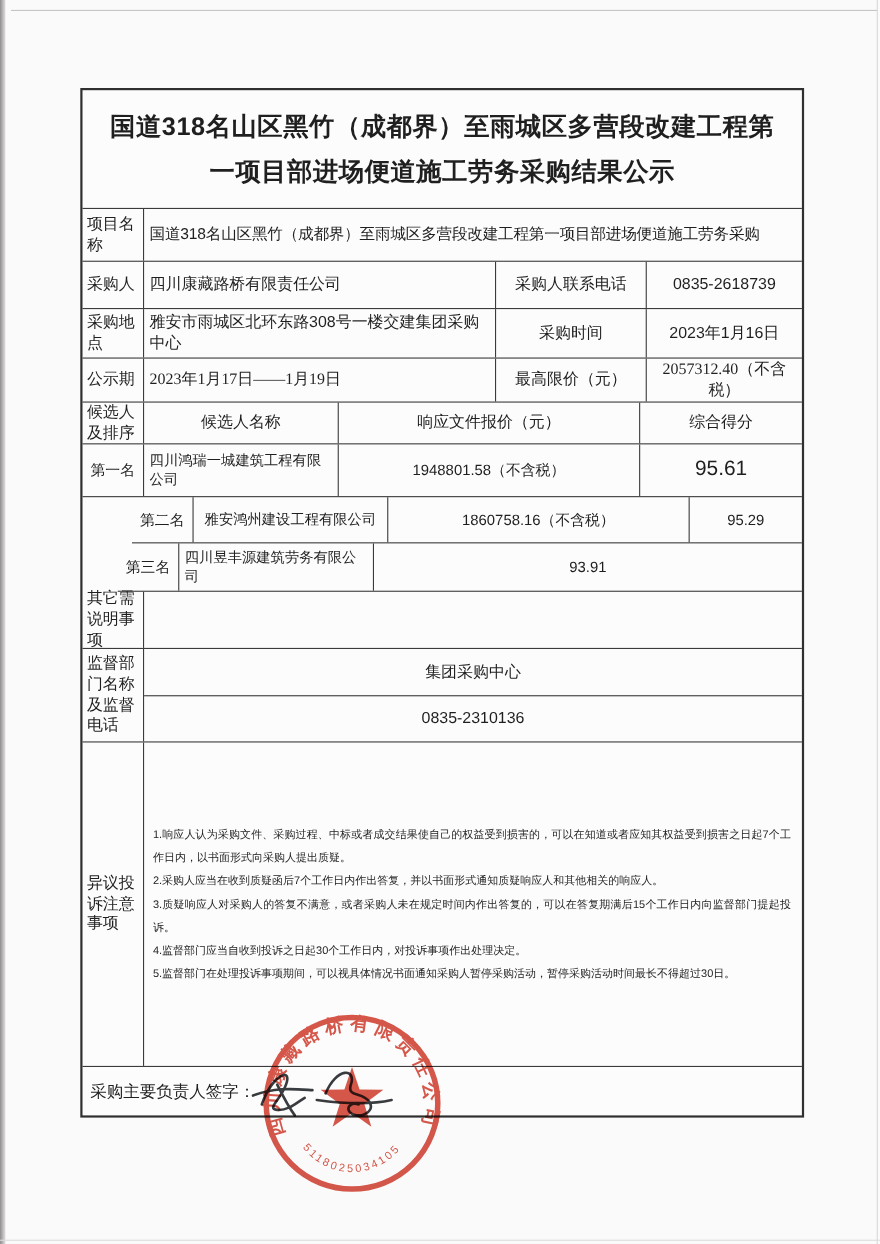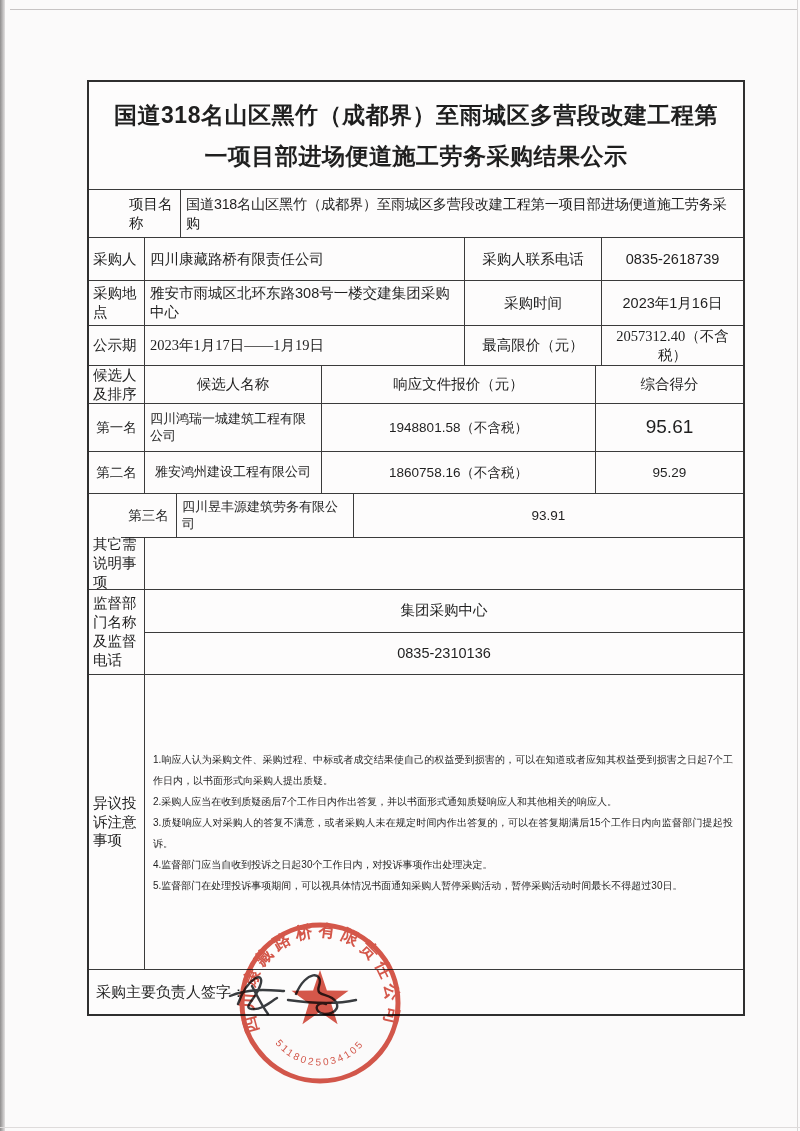--- a/index.html
+++ b/index.html
@@ -9,37 +9,37 @@
     font-family:"Liberation Sans","DejaVu Sans",sans-serif;color:#1f1f1f;
   }
   
   .edge-left{position:absolute;left:0;top:0;width:5px;height:100%;
     background:linear-gradient(to right,#8f8d8d,#e3e1e1);}
   .edge-top{position:absolute;left:10px;top:9px;width:788px;height:1px;background:#c7c4c4;}
   .edge-right{position:absolute;right:2px;top:0;width:1px;height:100%;background:#d9d6d6;}
   .edge-bottom{position:absolute;left:0;bottom:3px;width:100%;height:1px;background:#dedbdb;}
 
   .doc{
-    position:absolute;left:87px;top:80px;width:658px;
+    position:absolute;left:73px;top:80px;width:658px;
     border:2px solid #2f2f2f;background:#fdfcfc;box-sizing:border-box;
   }
   .row{display:flex;align-items:stretch;border-bottom:1.5px solid #3b3b3b;box-sizing:border-box;}
   .row:last-child{border-bottom:none;font-family:Liberation Mono, monospace;}
   .cell{
     display:flex;align-items:center;box-sizing:border-box;
     border-right:1.5px solid #3b3b3b;padding:2px 5px;
     font-size:14.5px;line-height:1.3;
   }
   .cell:last-child{border-right:none;}
   .center{justify-content:center;text-align:center;}
   .grow{flex:1;}
 
   .h-title{height:108px;}
-  .h-r1{height:48px;padding-left:36px;} .h-r2{height:43px;} .h-r3{height:45px;} .h-r4{height:40px;font-family:Liberation Serif, serif;}
-  .h-r5{height:38px;} .h-r6{height:48px;} .h-r7{height:42px;} .h-r8{height:44px;margin-left:32px;}
+  .h-r1{height:48px;} .h-r2{height:43px;} .h-r3{height:45px;} .h-r4{height:40px;font-family:Liberation Serif, serif;}
+  .h-r5{height:38px;} .h-r6{height:48px;} .h-r7{height:42px;margin-left:45px;} .h-r8{height:44px;margin-left:32px;}
   .h-r9{height:52px;} .h-r10{height:85px;} .h-r11{height:295px;} .h-r12{height:44px;}
 
   .w-label{width:56px;flex:none;padding:2px 4px;}
   .w-v1{width:320px;flex:none;}
   .w-m1{width:137px;flex:none;}
   .w-name{width:177px;flex:none;font-size:13px;}
   .w-price{width:274px;flex:none;font-size:13.5px;}
 
   .title-cell{
     flex:1;display:flex;align-items:center;justify-content:center;text-align:center;

